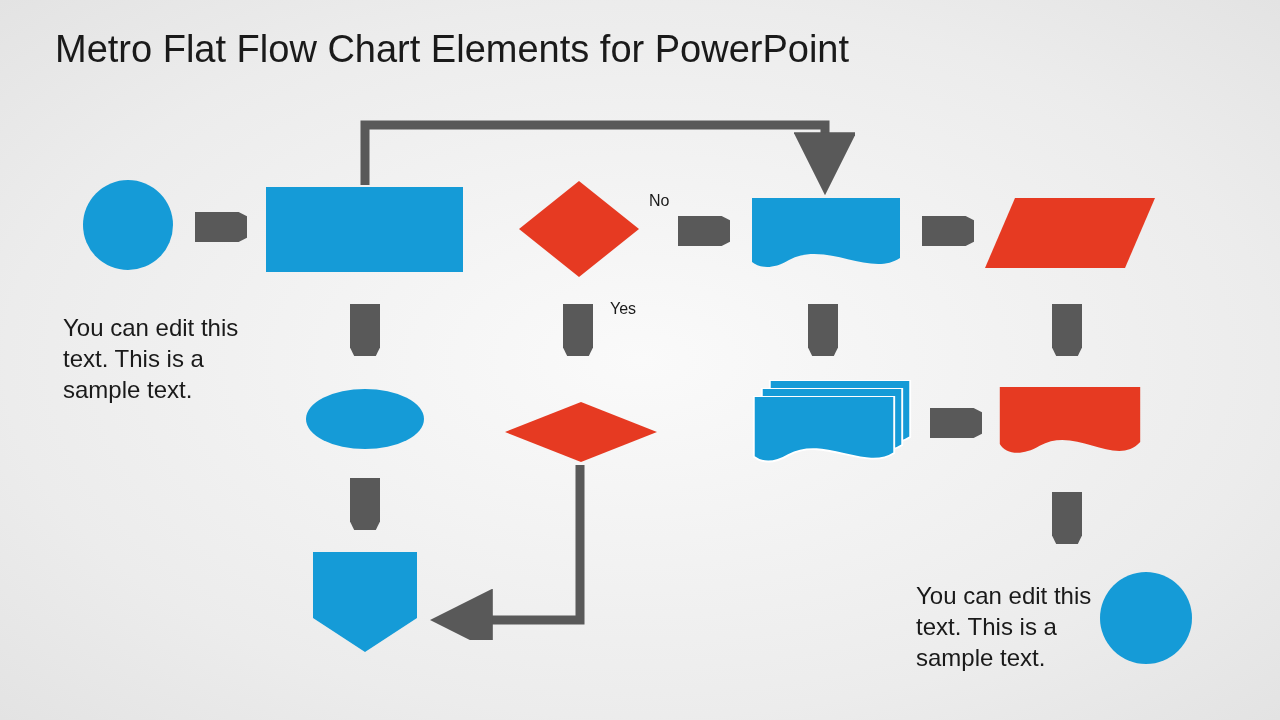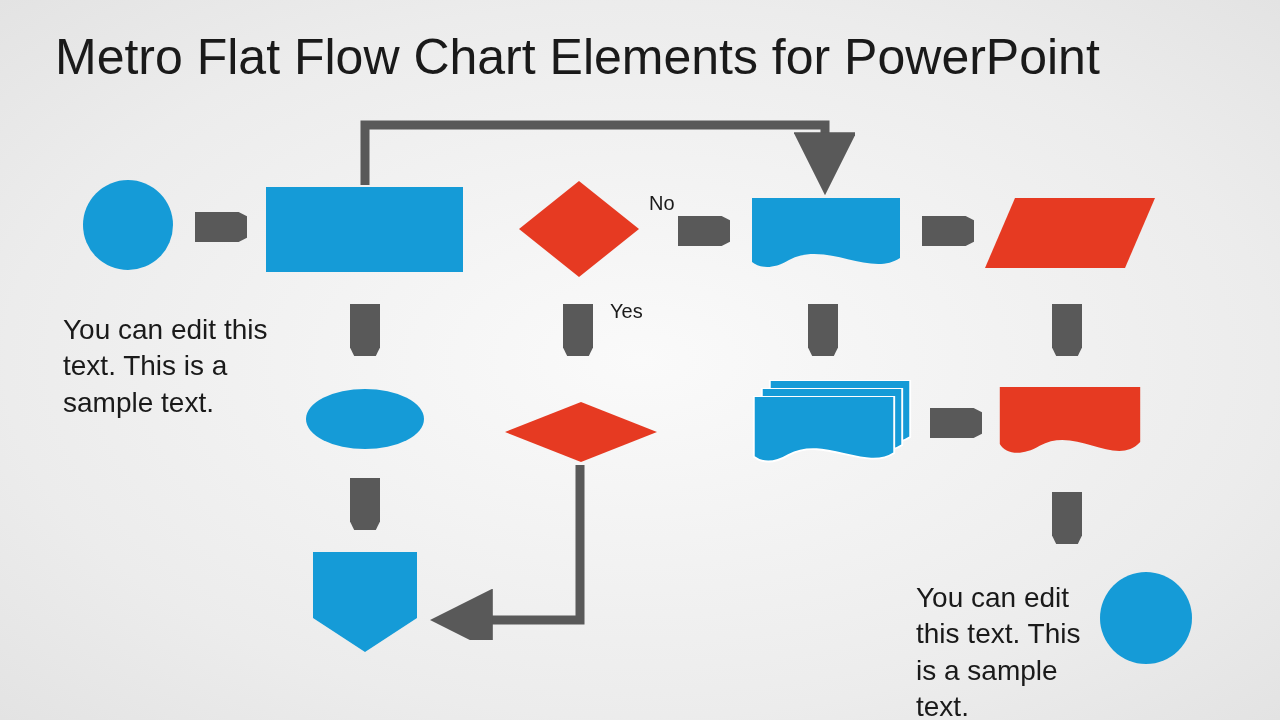--- a/index.html
+++ b/index.html
@@ -13,34 +13,34 @@
   }
   .slide {
     position: relative;
     width: 1280px;
     height: 720px;
   }
   .title {
     position: absolute;
     left: 55px;
     top: 28px;
-    font-size: 50px;
+    font-size: 38px;
     font-weight: 400;
     color: #1a1a1a;
   }
   .caption {
     position: absolute;
-    font-size: 28px;
+    font-size: 24px;
     color: #1a1a1a;
     line-height: 1.3;
     width: 220px;
   }
   .label {
     position: absolute;
-    font-size: 20px;
+    font-size: 16px;
     color: #1a1a1a;
   }
   
   .circle { position:absolute; border-radius:50%; background:#159bd7; }
   .rect   { position:absolute; background:#159bd7; }
   .ellipse{ position:absolute; border-radius:50%/50%; background:#159bd7; }
   .offpage { position:absolute; }
   
   .diamond { position:absolute; background:#e63a22; }
   

